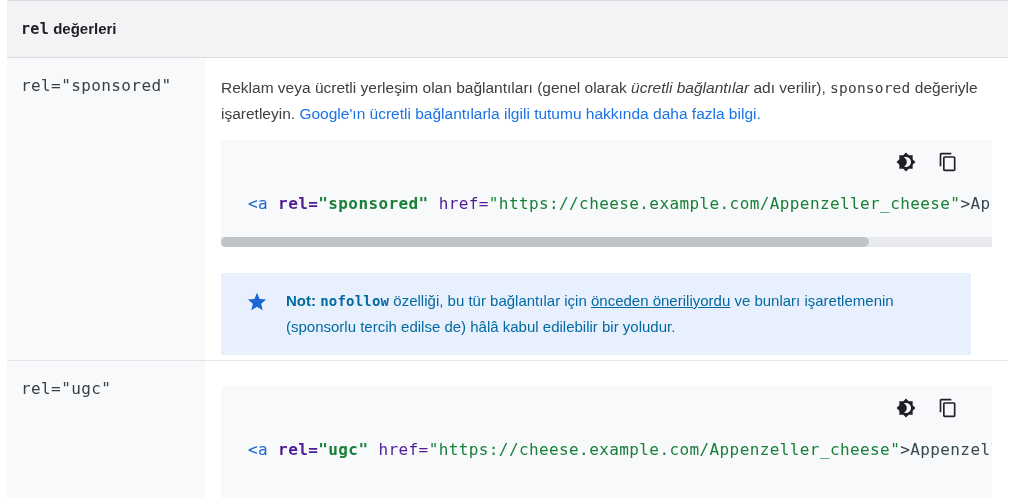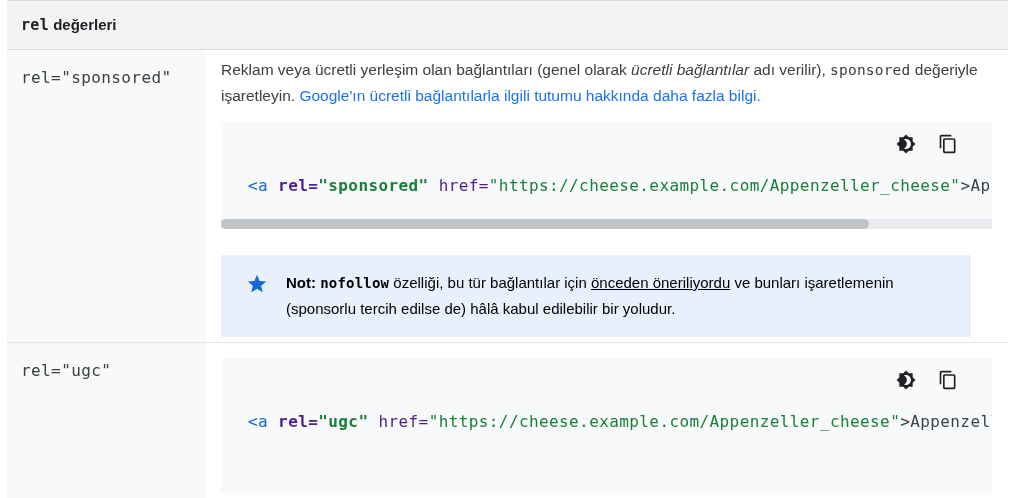--- a/index.html
+++ b/index.html
@@ -2,33 +2,33 @@
 <html><head>
 <meta charset="utf-8">
 <style>
   html,body{margin:0;padding:0;}
   body{
     width:1024px;height:498px;overflow:hidden;background:#fff;
     font-family:"Liberation Sans",sans-serif;color:#3c4043;
   }
   .tbl{margin:0 16px 0 7px;border-top:1px solid #dadce0;}
   .thead{
-    background:#f1f3f4;border-bottom:1px solid #dadce0;height:49px;
+    background:#f1f3f4;border-bottom:1px solid #dadce0;height:57px;
     display:flex;align-items:center;padding:0 14px;box-sizing:border-box;
     font-weight:700;font-size:15px;color:#202124;
   }
   .mono{font-family:"DejaVu Sans Mono",monospace;}
   .thead .mono{font-size:15px;letter-spacing:0.3px;}
   .row{display:flex;}
   .row-sep{border-top:1px solid #e3e5e8;}
   .c1{
     flex:0 0 198px;width:198px;box-sizing:border-box;background:#f8f9fa;
     padding:18px 8px 0 14px;font-size:16px;letter-spacing:0.4px;color:#3c4043;
   }
-  .c2{flex:1;min-width:0;padding:7px 16px 5px 16px;box-sizing:border-box;}
+  .c2{flex:1;min-width:0;padding:17px 16px 5px 16px;box-sizing:border-box;}
   p.desc{margin:0;font-size:15.5px;line-height:26px;color:#3c4043;}
   .em{font-style:italic;}
   .icode{font-family:"DejaVu Sans Mono",monospace;font-size:14.5px;letter-spacing:0.2px;}
   .lnk{color:#1a73e8;text-decoration:none;cursor:pointer;}
   
   .cb{background:#f8f9fa;margin-top:13px;}
   .cb2{margin-top:8px;padding-bottom:60px;}
   .cb-bar{display:flex;justify-content:flex-end;gap:22px;height:20px;padding:12px 34px 0 0;}
   .icon-btn{width:20px;height:20px;color:#202124;cursor:pointer;background:none;border:none;padding:0;}
   .icon-btn svg{width:20px;height:20px;display:block;}
@@ -37,21 +37,21 @@
     font-family:"DejaVu Sans Mono",monospace;font-size:16px;letter-spacing:0.4px;color:#37474f;
   }
   .tok-tag{color:#1967d2;}
   .tok-attr{color:#4c1d95;}
   .tok-str{color:#188038;}
   .b{font-weight:700;}
   .cb-scroll{margin-top:22px;height:10px;background:#e8eaed;position:relative;}
   .cb-thumb{position:absolute;left:0;top:0;height:10px;width:84%;background:#c1c4c7;border-radius:5px;}
   
   .note{
-    display:flex;background:#e8f0fe;color:#000000;margin:26px 21px 0 0;
+    display:flex;background:#e8f0fe;color:#0369a1;margin:26px 21px 0 0;
     padding:15px 24px 15px 25px;font-size:15px;line-height:26px;
   }
   .note-star{flex:0 0 22px;width:22px;height:22px;margin:3px 18px 0 0;color:#1967d2;}
   .note-star svg{width:22px;height:22px;display:block;}
   .note .icode{font-weight:700;font-size:14px;}
   .note .lnk2{color:inherit;text-decoration:underline;cursor:pointer;}
 </style>
 </head>
 <body>
 

